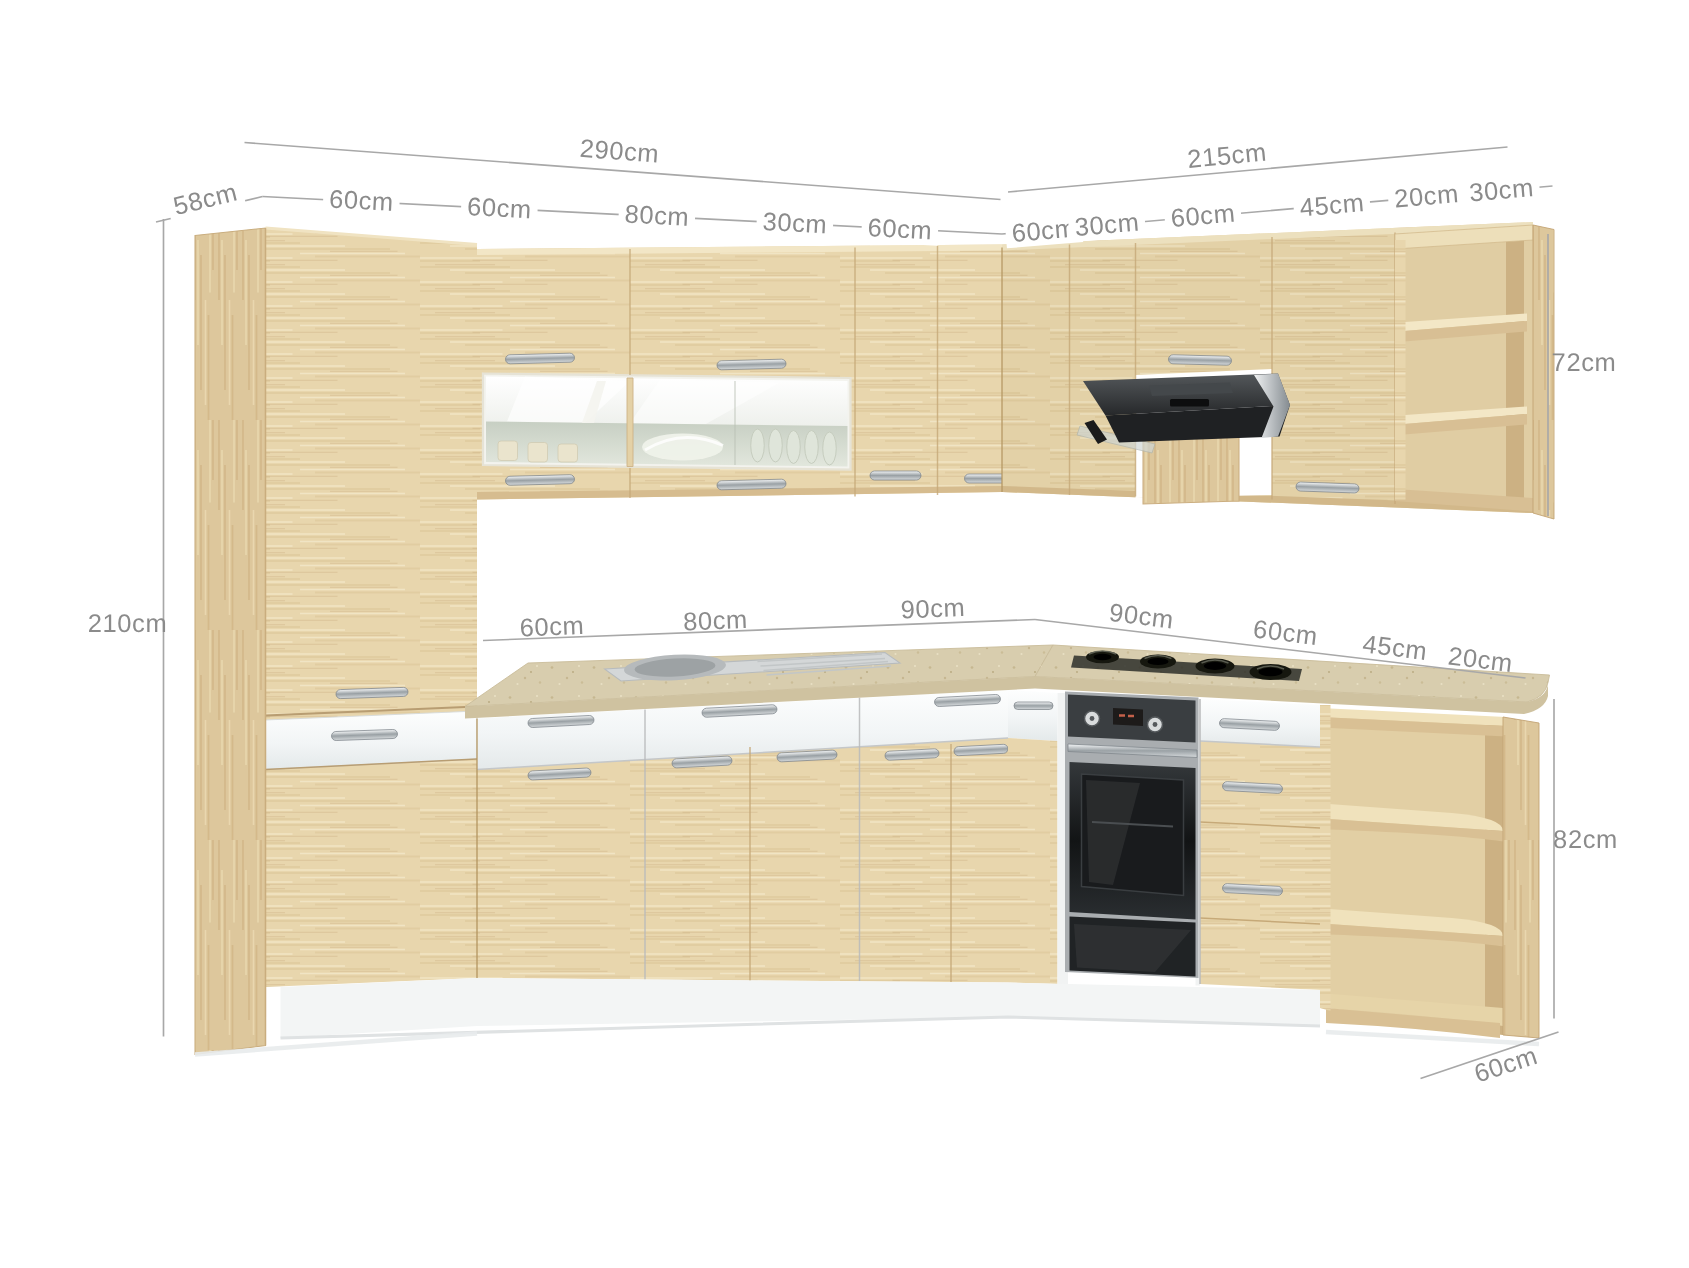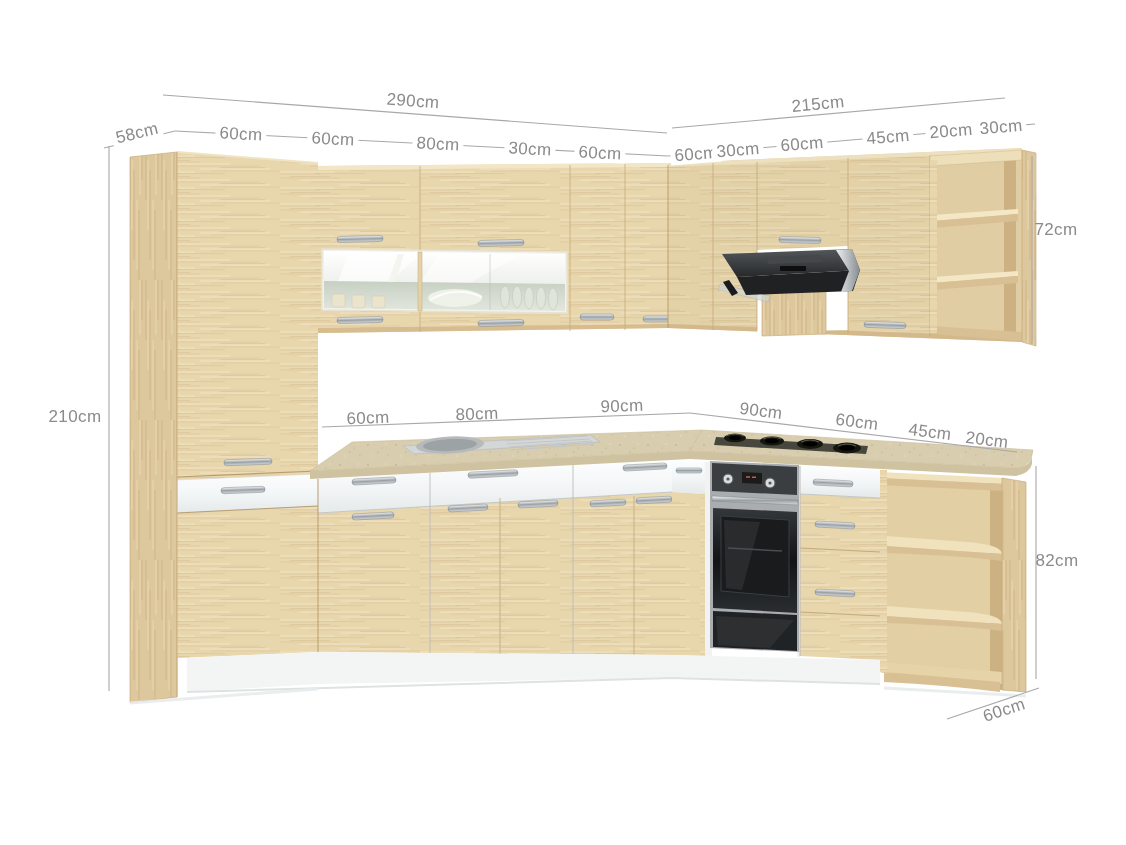--- a/index.html
+++ b/index.html
@@ -336,18 +336,18 @@
 
 <span class="dim" style="left:368px;top:418px;--r:-2.2deg">60cm</span>
 <span class="dim" style="left:477px;top:414px;--r:-2.2deg">80cm</span>
 <span class="dim" style="left:622px;top:406px;--r:-2.2deg">90cm</span>
 
 <span class="dim" style="left:761px;top:411px;--r:7deg">90cm</span>
 <span class="dim" style="left:857px;top:422px;--r:7deg">60cm</span>
 <span class="dim" style="left:930px;top:432px;--r:7deg">45cm</span>
 <span class="dim" style="left:987px;top:440px;--r:7deg">20cm</span>
 
-<span class="dim" style="left:75px;top:416px">210cm</span>
-<span class="dim" style="left:1056px;top:229px">72cm</span>
+<span class="dim" style="left:85px;top:416px">210cm</span>
+<span class="dim" style="left:1056px;top:242px">72cm</span>
 <span class="dim" style="left:1057px;top:560px">82cm</span>
 <span class="dim" style="left:1004px;top:710px;--r:-18deg">60cm</span>
 
 </div>
 
 </body></html>

